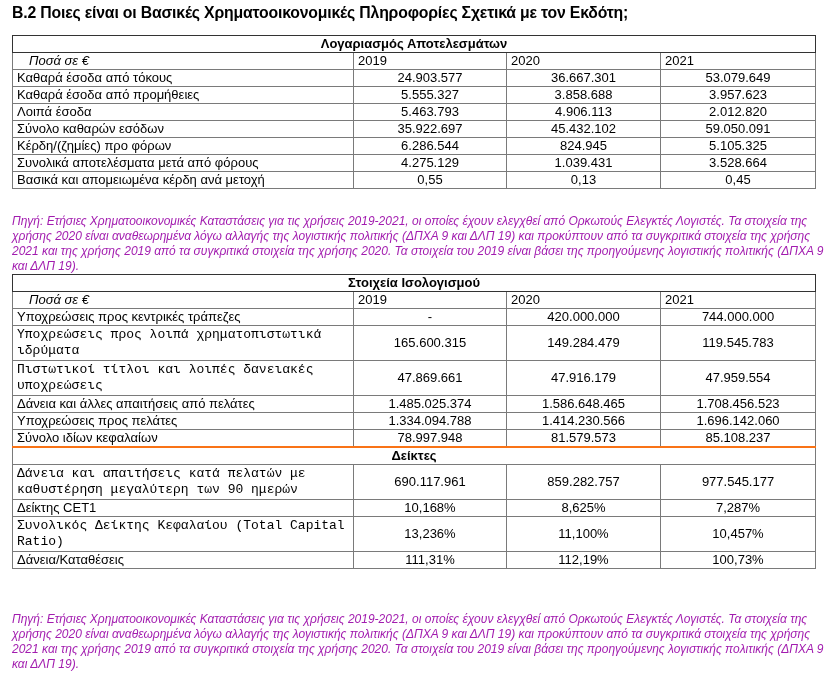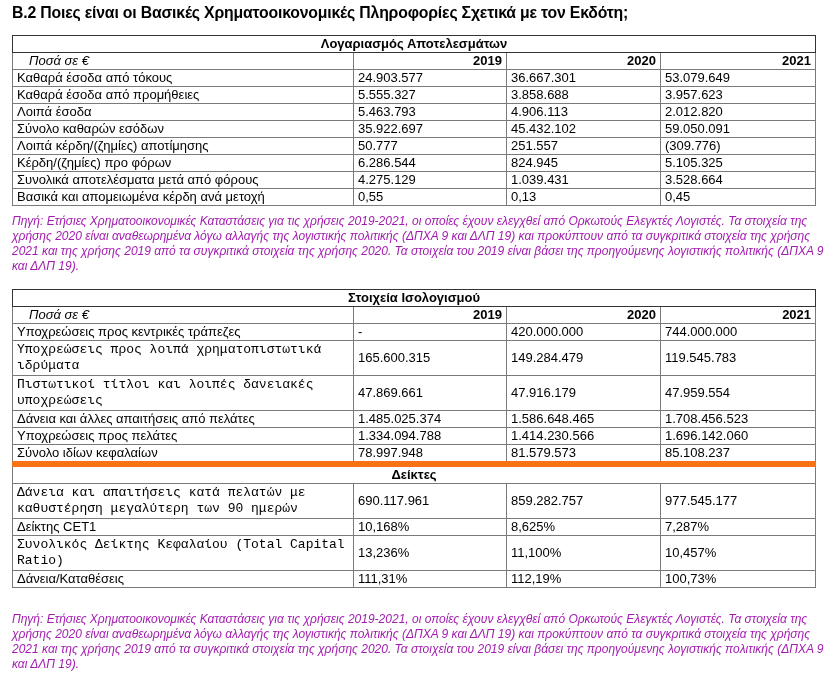--- a/index.html
+++ b/index.html
@@ -24,29 +24,29 @@
     table.fin td {
       border: 1px solid #7a7a7a;
       padding: 0 4px;
       height: 16px;
       line-height: 16px;
       vertical-align: middle;
       white-space: nowrap;
     }
     table.fin td.wrap { white-space: normal; line-height: 16px; font-family: Liberation Mono, monospace; }
     table.fin tr.tall td { height: 34px; }
-    table.fin td.num { }
+    table.fin td.num { text-align: center; }
     table.fin td.title-cell {
-      text-align: center; font-weight: bold; border-top: 6px solid #f97316;
+      text-align: center; font-weight: bold; border-top: 2px solid #f97316;
     }
     table.fin td.unit { font-style: italic; padding-left: 16px; }
-    table.fin td.year { text-align: right; font-weight: bold; }
+    table.fin td.year { text-align: left; font-weight: normal; }
     .outer { border: 1px solid #333 !important; }
     #t1 { top: 35px; }
-    #t2 { top: 289px; }
+    #t2 { top: 274px; }
     .note {
       position: absolute; left: 12px; width: 812px;
       font-size: 12px; font-style: italic; line-height: 15px;
       color: #a21caf;
     }
     #note1 { top: 214px; }
     #note2 { top: 612px; }
     col.c1 { width: 341px; }
     col.c2 { width: 153px; }
     col.c3 { width: 154px; }
@@ -92,26 +92,20 @@
     <td class="num">4.906.113</td>
     <td class="num">2.012.820</td>
   </tr>
   <tr>
     <td>Σύνολο καθαρών εσόδων</td>
     <td class="num">35.922.697</td>
     <td class="num">45.432.102</td>
     <td class="num">59.050.091</td>
   </tr>
   <tr>
-    <td>Λοιπά κέρδη/(ζημίες) αποτίμησης</td>
-    <td class="num">50.777</td>
-    <td class="num">251.557</td>
-    <td class="num">(309.776)</td>
-  </tr>
-  <tr>
     <td>Κέρδη/(ζημίες) προ φόρων</td>
     <td class="num">6.286.544</td>
     <td class="num">824.945</td>
     <td class="num">5.105.325</td>
   </tr>
   <tr>
     <td>Συνολικά αποτελέσματα μετά από φόρους</td>
     <td class="num">4.275.129</td>
     <td class="num">1.039.431</td>
     <td class="num">3.528.664</td>

